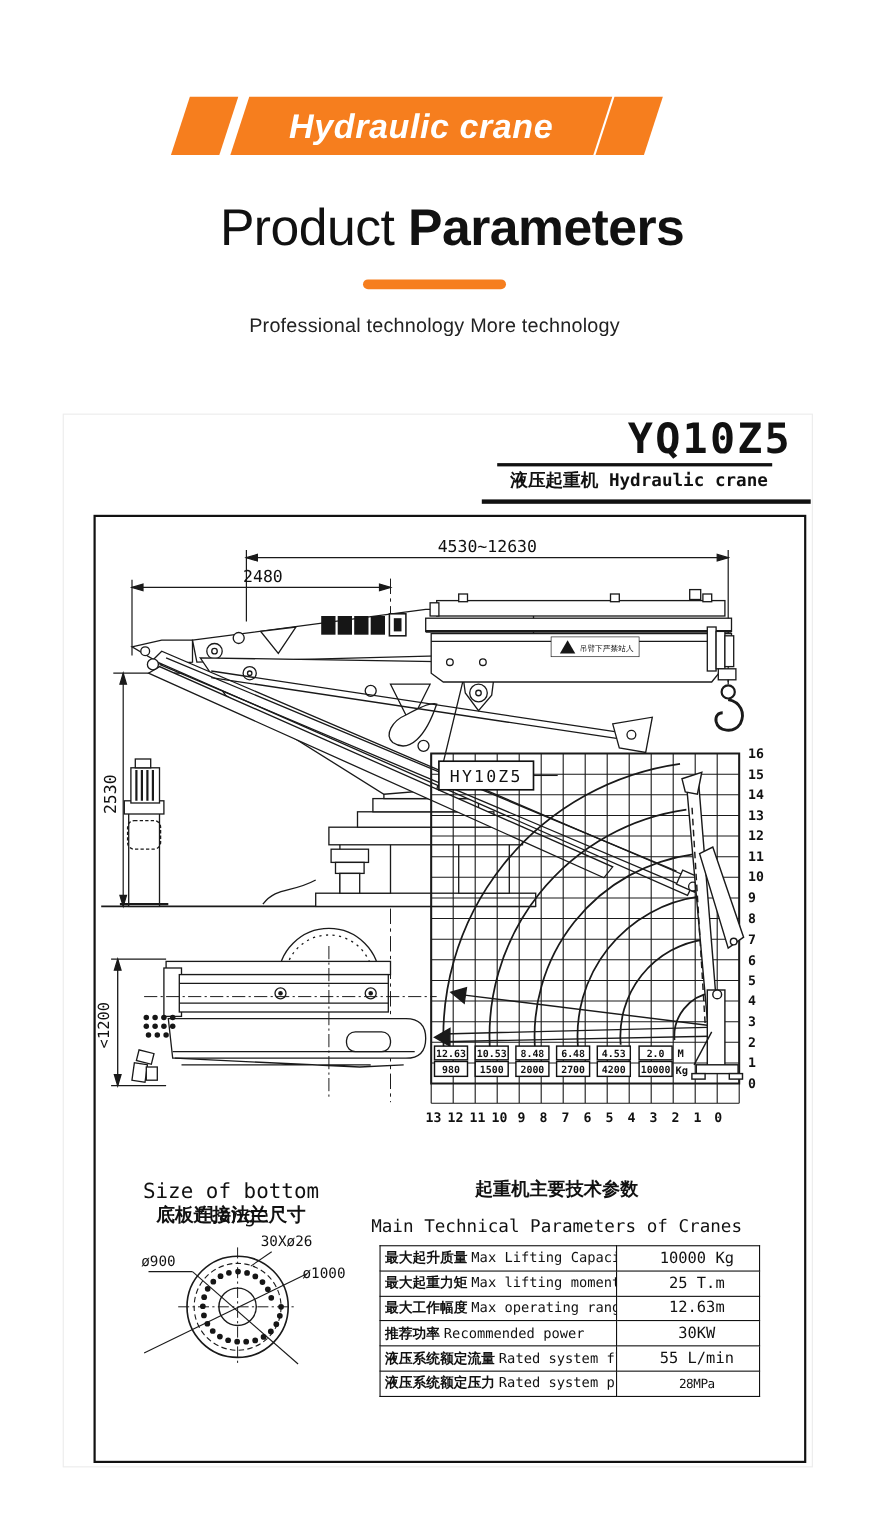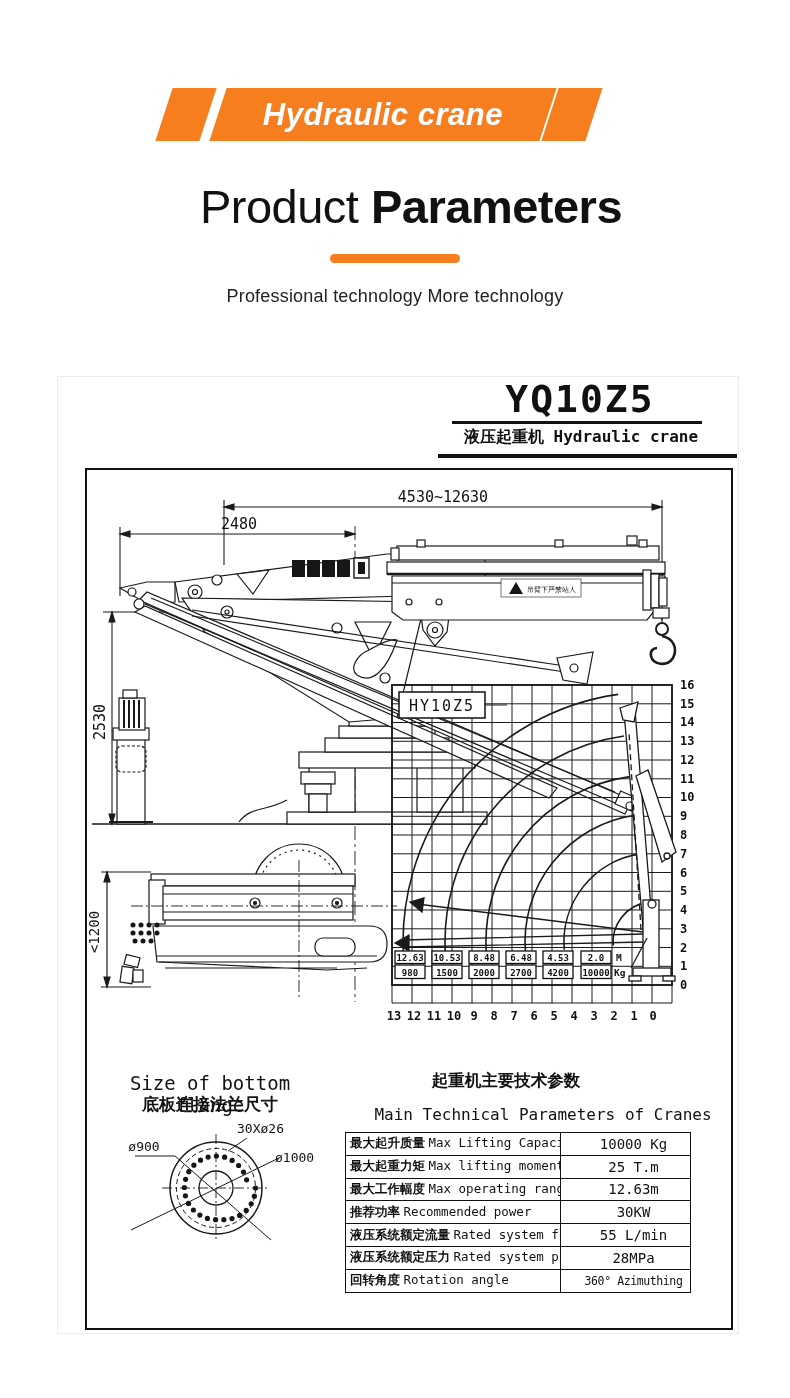--- a/index.html
+++ b/index.html
@@ -13,31 +13,31 @@
   .banner .b-main{left:60px;width:330px;display:flex;align-items:center;justify-content:center;}
   .banner .b-right{right:6px;width:44px;}
   .banner .b-main span{transform:skewX(18deg);font-style:italic;font-weight:700;font-size:31px;color:#fff;letter-spacing:0.5px;}
   .ptitle{left:16px;top:179px;width:790px;text-align:center;font-size:47px;letter-spacing:-0.5px;}
   .ptitle .light{font-weight:400;}
   .ptitle .bold{font-weight:800;}
   .obar{left:330px;top:254px;width:130px;height:9px;border-radius:5px;background:#F67E1E;}
   .subtle{left:0;top:286px;width:790px;text-align:center;font-size:18px;font-weight:500;color:#222;letter-spacing:0.2px;}
   
   .sheet{left:57px;top:376px;width:680px;height:956px;background:#fff;border:1px solid #ececec;}
-  .model{left:440px;top:377px;width:280px;text-align:center;font-weight:700;font-size:38px;letter-spacing:2px;font-family:"DejaVu Sans Mono","Liberation Sans",sans-serif;}
+  .model{left:440px;top:377px;width:280px;text-align:right;font-weight:700;font-size:38px;letter-spacing:2px;font-family:"DejaVu Sans Mono","Liberation Sans",sans-serif;}
   .uline1{left:452px;top:421px;width:250px;height:2.5px;background:#111;}
   .cnen{left:425px;top:427px;width:312px;text-align:center;font-size:16px;font-weight:700;font-family:"DejaVu Sans Mono","Liberation Sans",sans-serif;white-space:nowrap;}
   .uline2{left:438px;top:454px;width:299px;height:4px;background:#111;}
   .frame{left:85px;top:468px;width:648px;height:862px;border:2px solid #111;box-sizing:border-box;}
   .frame svg{position:absolute;left:0;top:0;}
   
   .flange-cn{left:100px;top:1093px;width:220px;text-align:center;font-size:17px;font-weight:700;}
   .flange-en{left:90px;top:1072px;width:240px;text-align:center;font-size:19px;font-family:"DejaVu Sans Mono",monospace;}
   .tbl-cn{left:345px;top:1070px;width:322px;text-align:center;font-size:16.5px;font-weight:700;}
-  .tbl-en{left:335px;top:1105px;width:342px;text-align:center;font-size:16px;font-family:"DejaVu Sans Mono",monospace;margin-left:37px;}
+  .tbl-en{left:335px;top:1105px;width:342px;text-align:center;font-size:16px;font-family:"DejaVu Sans Mono",monospace;}
   
   table.params{left:345px;top:1132px;width:323px;border-collapse:collapse;position:absolute;table-layout:fixed;}
   table.params td{border:1.5px solid #111;height:21.8px;padding:0 4px;white-space:nowrap;overflow:hidden;}
   table.params td.lab{width:206px;font-size:12.5px;}
   table.params td.lab .cn{font-weight:700;}
   table.params td.lab .en{font-family:"DejaVu Sans Mono",monospace;font-size:12.5px;}
   table.params td.val{width:105px;text-align:center;font-family:"DejaVu Sans Mono",monospace;font-size:14px;padding-left:20px;}
   table.params tr:last-child td.val{font-size:11.5px;letter-spacing:-0.4px;}
   
   .ln{stroke:#1a1a1a;fill:none;}
@@ -405,18 +405,14 @@
     <td class="val">30KW</td>
   </tr>
   <tr>
     <td class="lab"><span class="cn">液压系统额定流量</span> <span class="en">Rated system flow</span></td>
     <td class="val">55 L/min</td>
   </tr>
   <tr>
     <td class="lab"><span class="cn">液压系统额定压力</span> <span class="en">Rated system pressure</span></td>
     <td class="val">28MPa</td>
   </tr>
-  <tr>
-    <td class="lab"><span class="cn">回转角度</span> <span class="en">Rotation angle</span></td>
-    <td class="val">360° Azimuthing</td>
-  </tr>
 </tbody>
   </table>
 
 </body></html>

